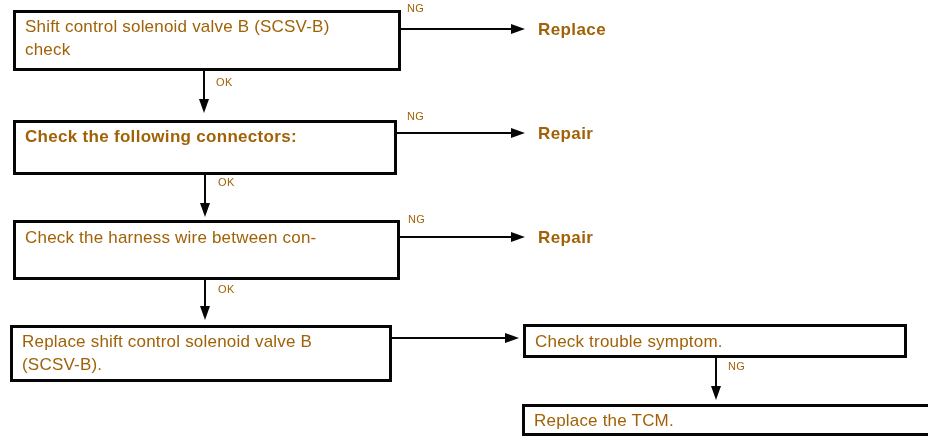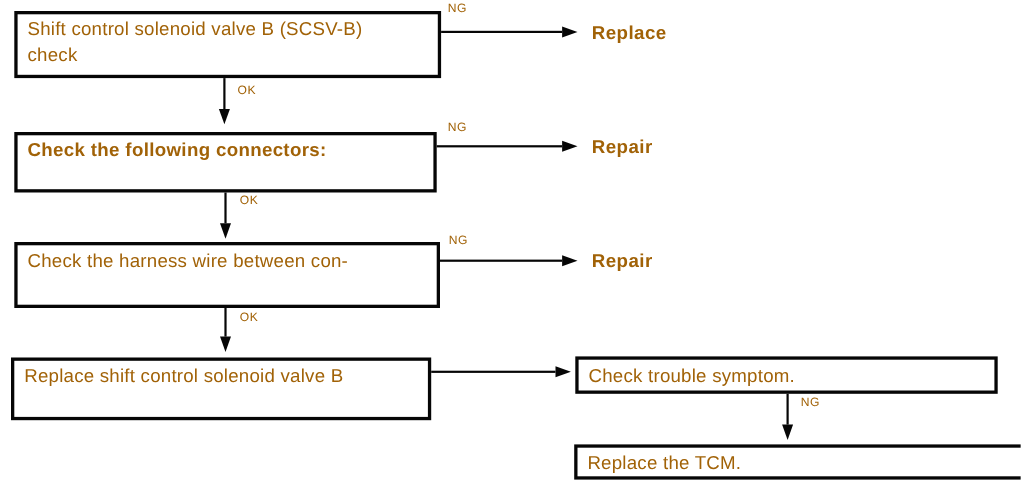--- a/index.html
+++ b/index.html
@@ -72,20 +72,21 @@
   <div class="hline" style="left:400px;top:236px;width:111px;"></div>
   <div class="arr-r" style="left:511px;top:232px;"></div>
   <span class="action" style="left:538px;top:228px;">Repair</span>
 
   <div class="vline" style="left:204px;top:280px;height:26px;"></div>
   <div class="arr-d" style="left:200px;top:306px;"></div>
   <span class="lbl" style="left:218px;top:283px;">OK</span>
 
   <div class="box box--italic" style="left:10px;top:325px;width:382px;height:57px;">
     <div>Replace shift control solenoid valve B</div>
+    <div>(SCSV-B).</div>
   </div>
 
   <div class="hline" style="left:392px;top:337px;width:113px;"></div>
   <div class="arr-r" style="left:505px;top:333px;"></div>
 
   <div class="box box--center" style="left:523px;top:324px;width:384px;height:34px;">
     <div>Check trouble symptom.</div>
   </div>
 
   <div class="vline" style="left:715px;top:358px;height:28px;"></div>

